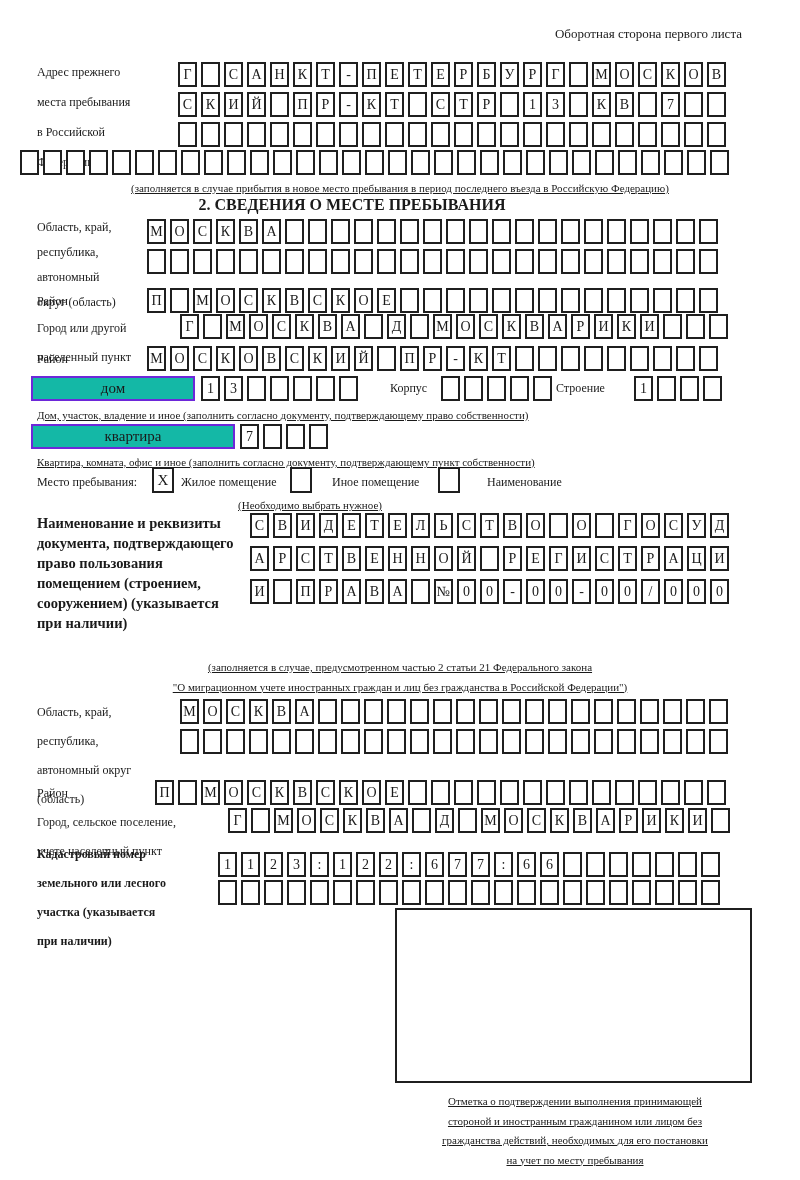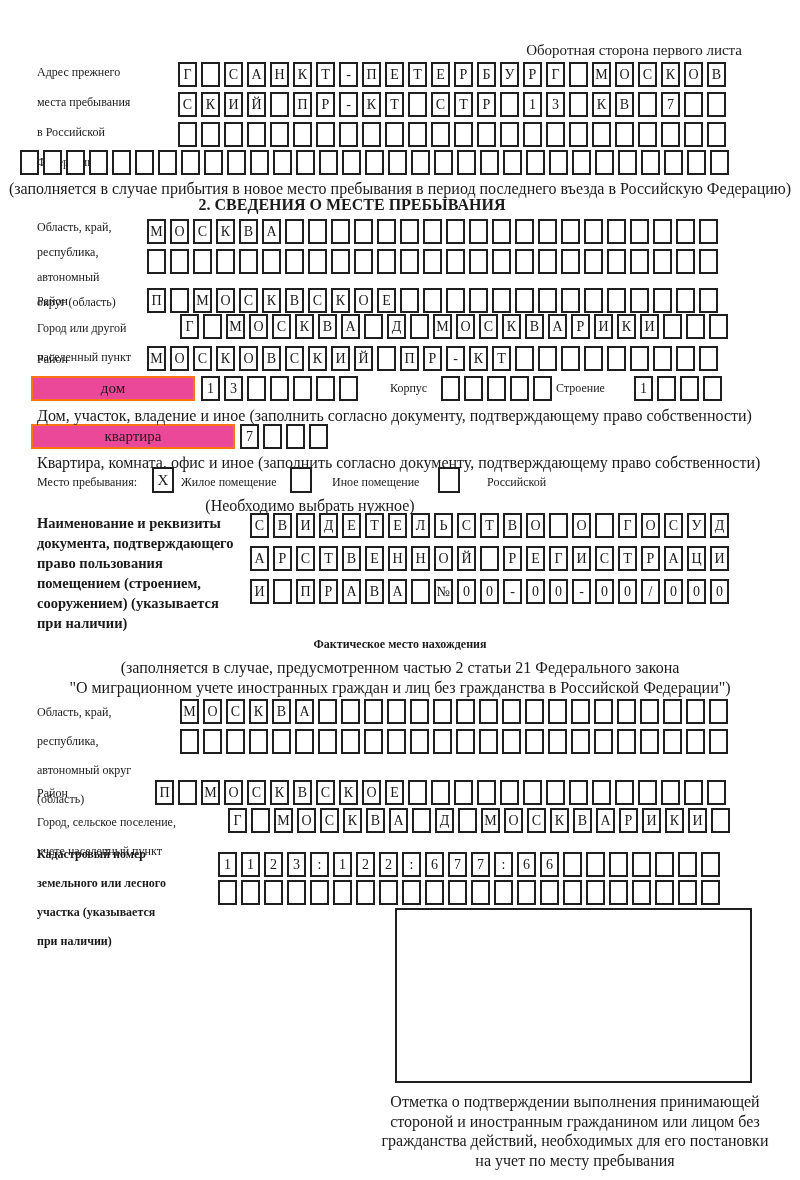--- a/index.html
+++ b/index.html
@@ -5,40 +5,40 @@
   html,body{margin:0;padding:0;background:#fff;}
   .page{
     position:relative;width:800px;height:1180px;background:#fff;
     font-family:"Liberation Serif","DejaVu Serif",serif;color:#1a1a1a;overflow:hidden;
   }
   .abs{position:absolute;}
   .label{font-size:12px;line-height:25px;white-space:pre-line;}
   .lh30{line-height:30px;}
   .lh22{line-height:29px;}
   .lh20{font-size:14.5px;line-height:20px;font-weight:bold;}
-  .caption{font-size:16px;line-height:19.5px;white-space:pre-line;}
+  .caption{font-size:11px;line-height:19.5px;white-space:pre-line;text-decoration:underline;}
   .center{text-align:center;}
   .bold{font-weight:bold;}
   .boxrow{display:flex;}
   .cell{
     display:inline-flex;align-items:center;justify-content:center;
     width:15px;height:21px;border:2px solid #1f1f1f;margin-right:4px;
     font-size:14px;line-height:21px;background:#fff;flex:0 0 auto;
   }
   .widebox{
     display:flex;align-items:center;justify-content:center;
-    height:21px;border:2px solid #f97316;font-size:15px;background:#ec4899;
+    height:21px;border:2px solid #6d28d9;font-size:15px;background:#14b8a6;
   }
   .checkbox{
     display:inline-flex;align-items:center;justify-content:center;
     width:18px;height:22px;border:2px solid #1f1f1f;font-size:15px;background:#fff;
   }
   .bigbox{border:2px solid #1f1f1f;background:#fff;}
   .title{font-size:16px;}
-  .note{font-size:15px;margin-top:16px;}
+  .note{font-size:13px;}
 </style>
 </head>
 <body>
 
 <div class="page">
 
   <div class="abs note" style="top:26px;right:58px;">Оборотная сторона первого листа</div>
 
   <div class="abs label lh30" style="left:37px;top:57px;width:145px;">Адрес прежнего
 места пребывания
@@ -332,29 +332,29 @@
     </div>
   <div class="abs widebox" style="left:31px;top:424px;width:200px;">квартира</div>
 
   <div class="abs caption" style="left:37px;top:406px;width:740px;">Дом, участок, владение и иное (заполнить согласно документу, подтверждающему право собственности)</div>
   <div class="abs boxrow" style="left:240px;top:424px;">
       <span class="cell">7</span>
       <span class="cell"></span>
       <span class="cell"></span>
       <span class="cell"></span>
     </div>
-  <div class="abs caption" style="left:37px;top:453px;width:740px;">Квартира, комната, офис и иное (заполнить согласно документу, подтверждающему право собственности)</div>
+  <div class="abs caption" style="left:37px;top:453px;width:740px;">Квартира, комната, офис и иное (заполнить согласно документу, подтверждающему пункт собственности)</div>
 
   <div class="abs label" style="left:37px;top:470px;">Место пребывания:</div>
   <span class="abs checkbox" style="left:152px;top:467px;">X</span>
   <div class="abs label" style="left:181px;top:470px;">Жилое помещение</div>
   <span class="abs checkbox" style="left:290px;top:467px;"></span>
   <div class="abs label" style="left:332px;top:470px;">Иное помещение</div>
   <span class="abs checkbox" style="left:438px;top:467px;"></span>
-  <div class="abs label" style="left:487px;top:470px;">Российской</div>
+  <div class="abs label" style="left:487px;top:470px;">Наименование</div>
   <div class="abs caption center" style="left:170px;top:496px;width:280px;">(Необходимо выбрать нужное)</div>
 
   <div class="abs label lh20" style="left:37px;top:513px;width:215px;">Наименование и реквизиты
 документа, подтверждающего
 право пользования
 помещением (строением,
 сооружением) (указывается
 при наличии)</div>
   <div class="abs boxrow" style="left:250px;top:513px;">
       <span class="cell">С</span>
@@ -419,21 +419,20 @@
       <span class="cell">0</span>
       <span class="cell">-</span>
       <span class="cell">0</span>
       <span class="cell">0</span>
       <span class="cell">/</span>
       <span class="cell">0</span>
       <span class="cell">0</span>
       <span class="cell">0</span>
     </div>
 
-  <div class="abs label bold center" style="left:0;top:632px;width:800px;">Фактическое место нахождения</div>
   <div class="abs caption center" style="left:0;top:658px;width:800px;">(заполняется в случае, предусмотренном частью 2 статьи 21 Федерального закона
 "О миграционном учете иностранных граждан и лиц без гражданства в Российской Федерации")</div>
 
   <div class="abs label lh22" style="left:37px;top:698px;width:150px;">Область, край,
 республика,
 автономный округ
 (область)</div>
   <div class="abs boxrow" style="left:180px;top:699px;">
       <span class="cell">М</span>
       <span class="cell">О</span>

